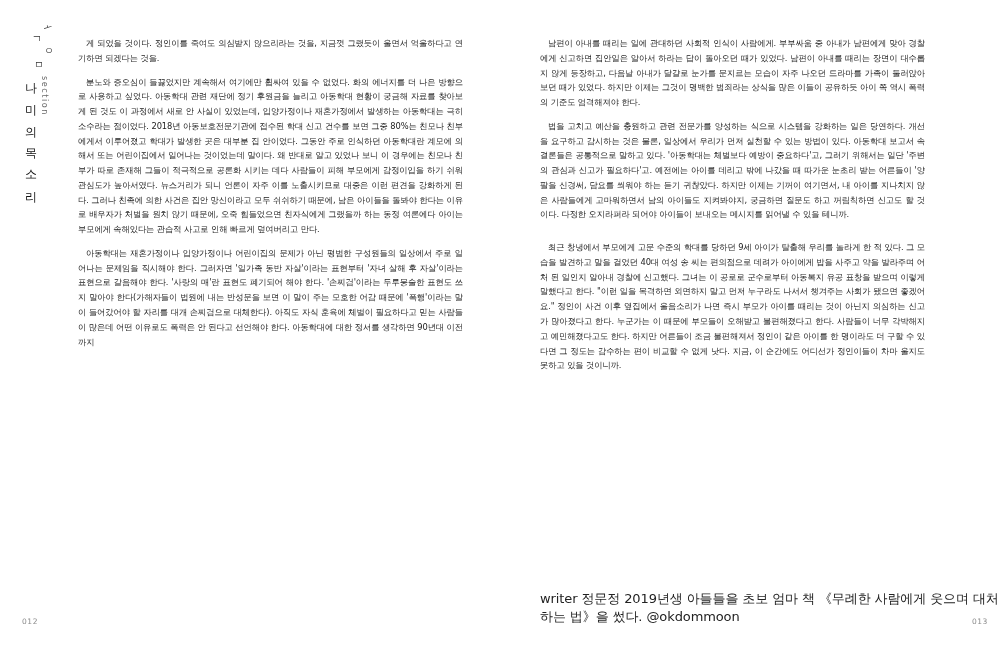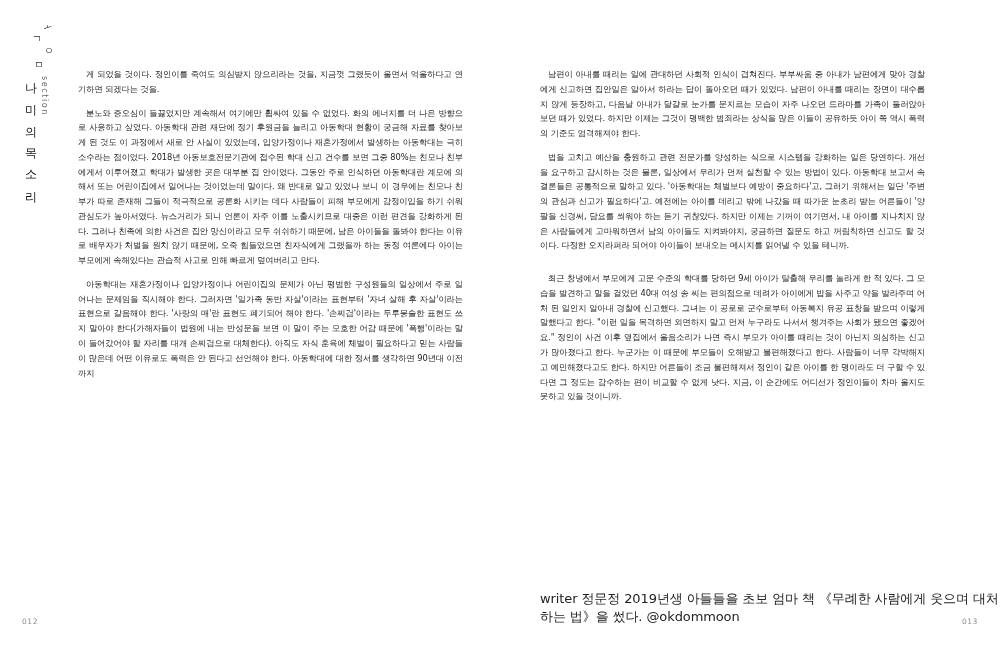--- a/index.html
+++ b/index.html
@@ -72,41 +72,40 @@
 
   
   .col {
     position: absolute;
     top: 36px;
     font-size: 8.3px;
     line-height: 1.78;
     text-align: justify;
     color: #1b1b1b;
     letter-spacing: -0.1px;
-    margin-top: 31px;
   }
   .col-left  { left: 78px;  width: 385px; }
   .col-right { left: 540px; width: 385px; }
 
   .col p {
     margin: 0 0 9px 0;
     text-indent: 8px;
   }
   .col p.gap-lg { margin-bottom: 18px; }
 
   
   .folio {
     position: absolute;
     bottom: 26px;
     font-size: 7.5px;
     color: #8a8a8a;
     letter-spacing: 0.6px;
   }
   .folio-left  { left: 22px; }
-  .folio-right { right: 22px; }
+  .folio-right { right: 12px; }
 
   .footer-credit {
     position: absolute;
     bottom: 26px;
     left: 540px;
     font-size: 13px;
     color: #222;
     letter-spacing: -0.1px;
   }
   .footer-credit .handle { color: #222; }
@@ -127,21 +126,21 @@
     <div class="spine-sub">section</div>
   </div>
 
   <div class="col col-left">
     <p>게 되었을 것이다. 정인이를 죽여도 의심받지 않으리라는 것을, 지금껏 그랬듯이 울면서 억울하다고 연기하면 되겠다는 것을.</p>
     <p>분노와 증오심이 들끓었지만 계속해서 여기에만 휩싸여 있을 수 없었다. 화의 에너지를 더 나은 방향으로 사용하고 싶었다. 아동학대 관련 재단에 정기 후원금을 늘리고 아동학대 현황이 궁금해 자료를 찾아보게 된 것도 이 과정에서 새로 안 사실이 있었는데, 입양가정이나 재혼가정에서 발생하는 아동학대는 극히 소수라는 점이었다. 2018년 아동보호전문기관에 접수된 학대 신고 건수를 보면 그중 80%는 친모나 친부에게서 이루어졌고 학대가 발생한 곳은 대부분 집 안이었다. 그동안 주로 인식하던 아동학대란 계모에 의해서 또는 어린이집에서 일어나는 것이었는데 말이다. 왜 반대로 알고 있었나 보니 이 경우에는 친모나 친부가 따로 존재해 그들이 적극적으로 공론화 시키는 데다 사람들이 피해 부모에게 감정이입을 하기 쉬워 관심도가 높아서였다. 뉴스거리가 되니 언론이 자주 이를 노출시키므로 대중은 이런 편견을 강화하게 된다. 그러나 친족에 의한 사건은 집안 망신이라고 모두 쉬쉬하기 때문에, 남은 아이들을 돌봐야 한다는 이유로 배우자가 처벌을 원치 않기 때문에, 오죽 힘들었으면 친자식에게 그랬을까 하는 동정 여론에다 아이는 부모에게 속해있다는 관습적 사고로 인해 빠르게 덮여버리고 만다.</p>
     <p>아동학대는 재혼가정이나 입양가정이나 어린이집의 문제가 아닌 평범한 구성원들의 일상에서 주로 일어나는 문제임을 직시해야 한다. 그러자면 '일가족 동반 자살'이라는 표현부터 '자녀 살해 후 자살'이라는 표현으로 갈음해야 한다. '사랑의 매'란 표현도 폐기되어 해야 한다. '손찌검'이라는 두루뭉술한 표현도 쓰지 말아야 한다(가해자들이 법원에 내는 반성문을 보면 이 말이 주는 모호한 어감 때문에 '폭행'이라는 말이 들어갔어야 할 자리를 대개 손찌검으로 대체한다). 아직도 자식 훈육에 체벌이 필요하다고 믿는 사람들이 많은데 어떤 이유로도 폭력은 안 된다고 선언해야 한다. 아동학대에 대한 정서를 생각하면 90년대 이전까지</p>
   </div>
 
   <div class="col col-right">
-    <p>남편이 아내를 때리는 일에 관대하던 사회적 인식이 겹쳐진다. 부부싸움 중 아내가 남편에게 맞아 경찰에게 신고하면 집안일은 알아서 하라는 답이 돌아오던 때가 있었다. 남편이 아내를 때리는 장면이 대수롭지 않게 등장하고, 다음날 아내가 달걀로 눈가를 문지르는 모습이 자주 나오던 드라마를 가족이 둘러앉아 보던 때가 있었다. 하지만 이제는 그것이 명백한 범죄라는 상식을 많은 이들이 공유하듯 아이 쪽 역시 폭력의 기준도 엄격해져야 한다.</p>
+    <p>남편이 아내를 때리는 일에 관대하던 사회적 인식이 사람에게. 부부싸움 중 아내가 남편에게 맞아 경찰에게 신고하면 집안일은 알아서 하라는 답이 돌아오던 때가 있었다. 남편이 아내를 때리는 장면이 대수롭지 않게 등장하고, 다음날 아내가 달걀로 눈가를 문지르는 모습이 자주 나오던 드라마를 가족이 둘러앉아 보던 때가 있었다. 하지만 이제는 그것이 명백한 범죄라는 상식을 많은 이들이 공유하듯 아이 쪽 역시 폭력의 기준도 엄격해져야 한다.</p>
     <p class="gap-lg">법을 고치고 예산을 충원하고 관련 전문가를 양성하는 식으로 시스템을 강화하는 일은 당연하다. 개선을 요구하고 감시하는 것은 물론, 일상에서 우리가 먼저 실천할 수 있는 방법이 있다. 아동학대 보고서 속 결론들은 공통적으로 말하고 있다. '아동학대는 체벌보다 예방이 중요하다'고, 그러기 위해서는 일단 '주변의 관심과 신고가 필요하다'고. 예전에는 아이를 데리고 밖에 나갔을 때 따가운 눈초리 받는 어른들이 '양팔을 신경써, 담요를 씌워야 하는 듣기 귀찮았다. 하지만 이제는 기꺼이 여기면서, 내 아이를 지나치지 않은 사람들에게 고마워하면서 남의 아이들도 지켜봐야지, 궁금하면 질문도 하고 꺼림칙하면 신고도 할 것이다. 다정한 오지라퍼라 되어야 아이들이 보내오는 메시지를 읽어낼 수 있을 테니까.</p>
     <p>최근 창녕에서 부모에게 고문 수준의 학대를 당하던 9세 아이가 탈출해 우리를 놀라게 한 적 있다. 그 모습을 발견하고 말을 걸었던 40대 여성 송 씨는 편의점으로 데려가 아이에게 밥을 사주고 약을 발라주며 어처 된 일인지 알아내 경찰에 신고했다. 그녀는 이 공로로 군수로부터 아동복지 유공 표창을 받으며 이렇게 말했다고 한다. "이런 일을 목격하면 외면하지 말고 먼저 누구라도 나서서 챙겨주는 사회가 됐으면 좋겠어요." 정인이 사건 이후 옆집에서 울음소리가 나면 즉시 부모가 아이를 때리는 것이 아닌지 의심하는 신고가 많아졌다고 한다. 누군가는 이 때문에 부모들이 오해받고 불편해졌다고 한다. 사람들이 너무 각박해지고 예민해졌다고도 한다. 하지만 어른들이 조금 불편해져서 정인이 같은 아이를 한 명이라도 더 구할 수 있다면 그 정도는 감수하는 편이 비교할 수 없게 낫다. 지금, 이 순간에도 어디선가 정인이들이 차마 울지도 못하고 있을 것이니까.</p>
   </div>
 
   <div class="folio folio-left">012</div>
   <div class="folio folio-right">013</div>
 
   <div class="footer-credit">
     <span>writer 정문정 2019년생 아들들을 초보 엄마 책 《무례한 사람에게 웃으며 대처하는 법》을 썼다.</span>
     <span class="handle">@okdommoon</span>

